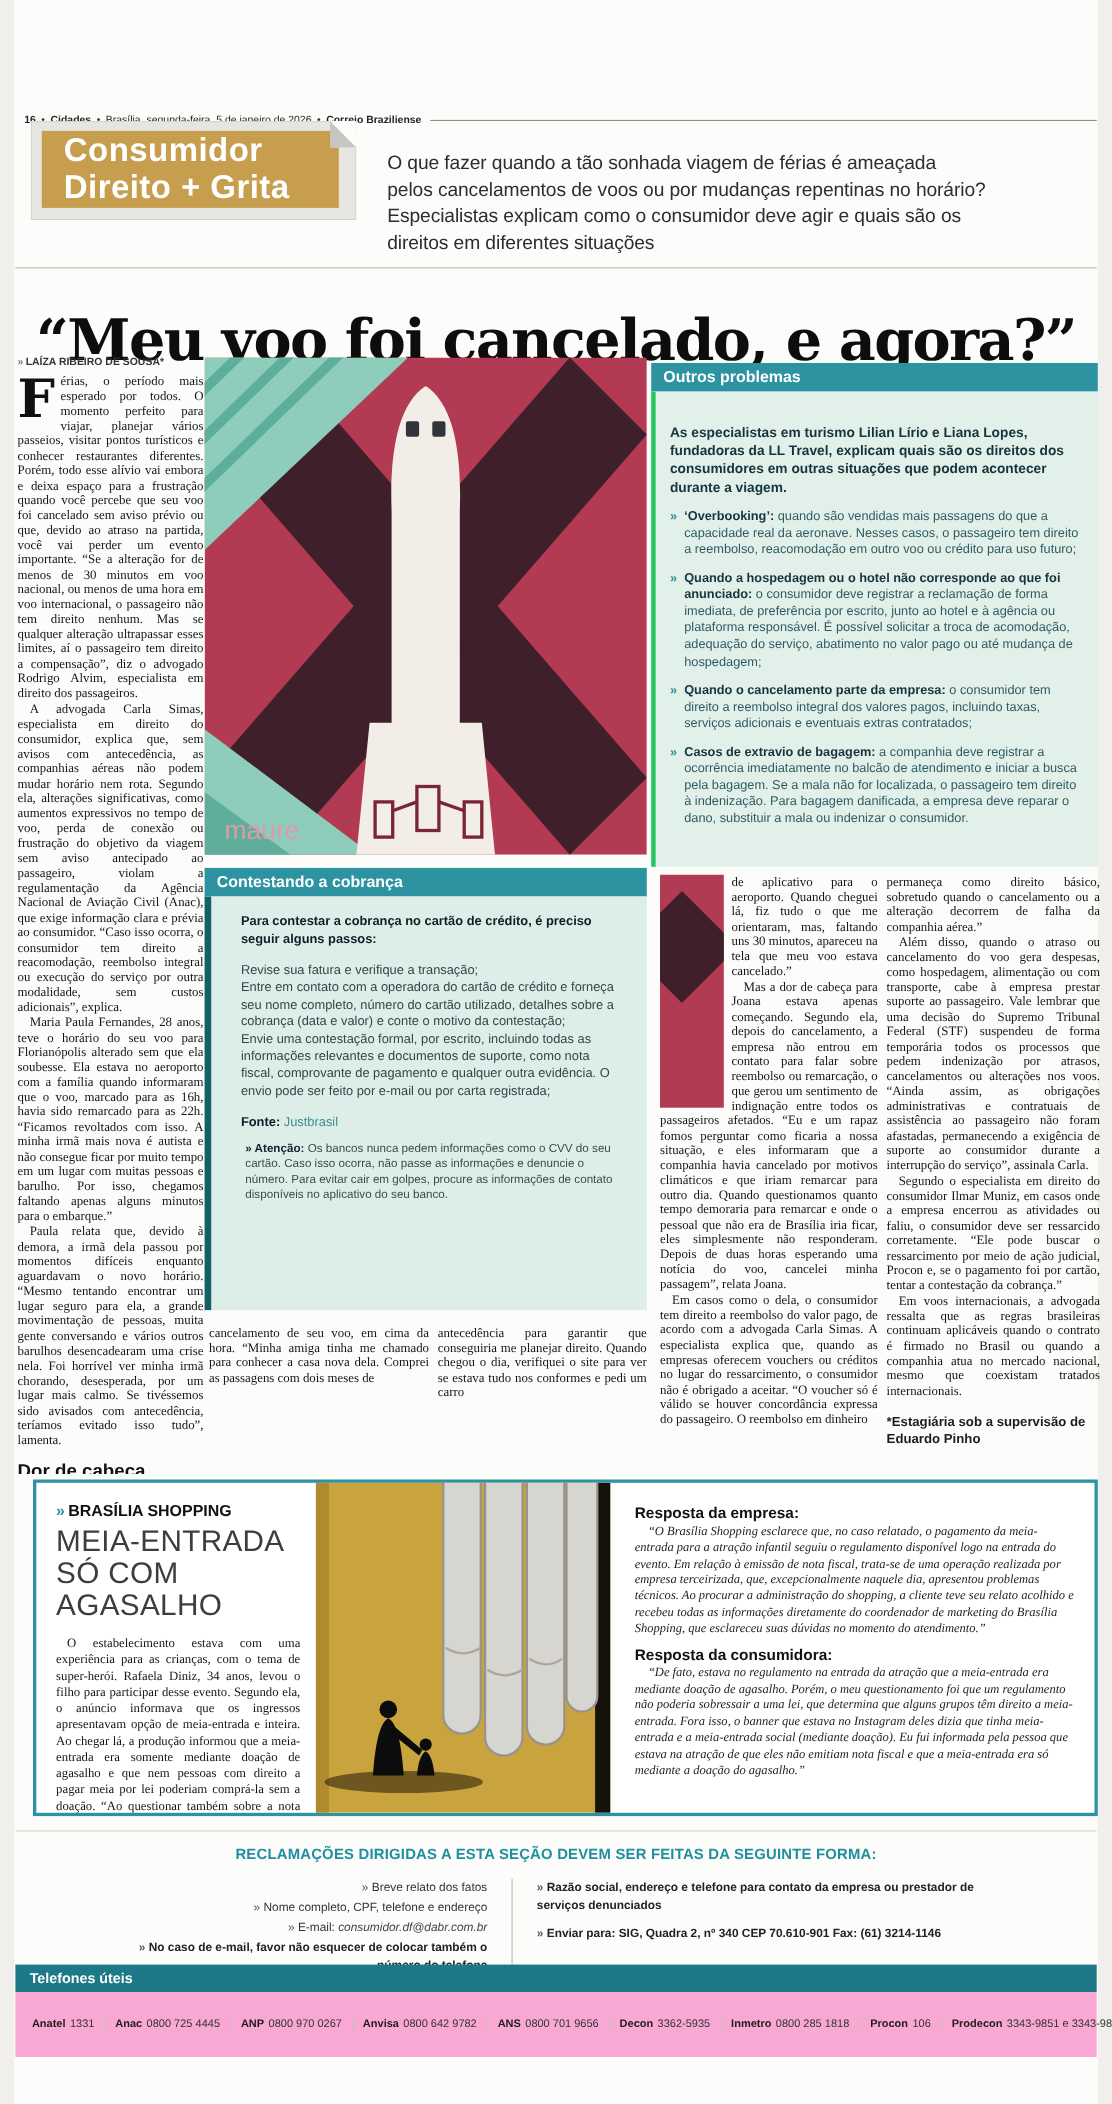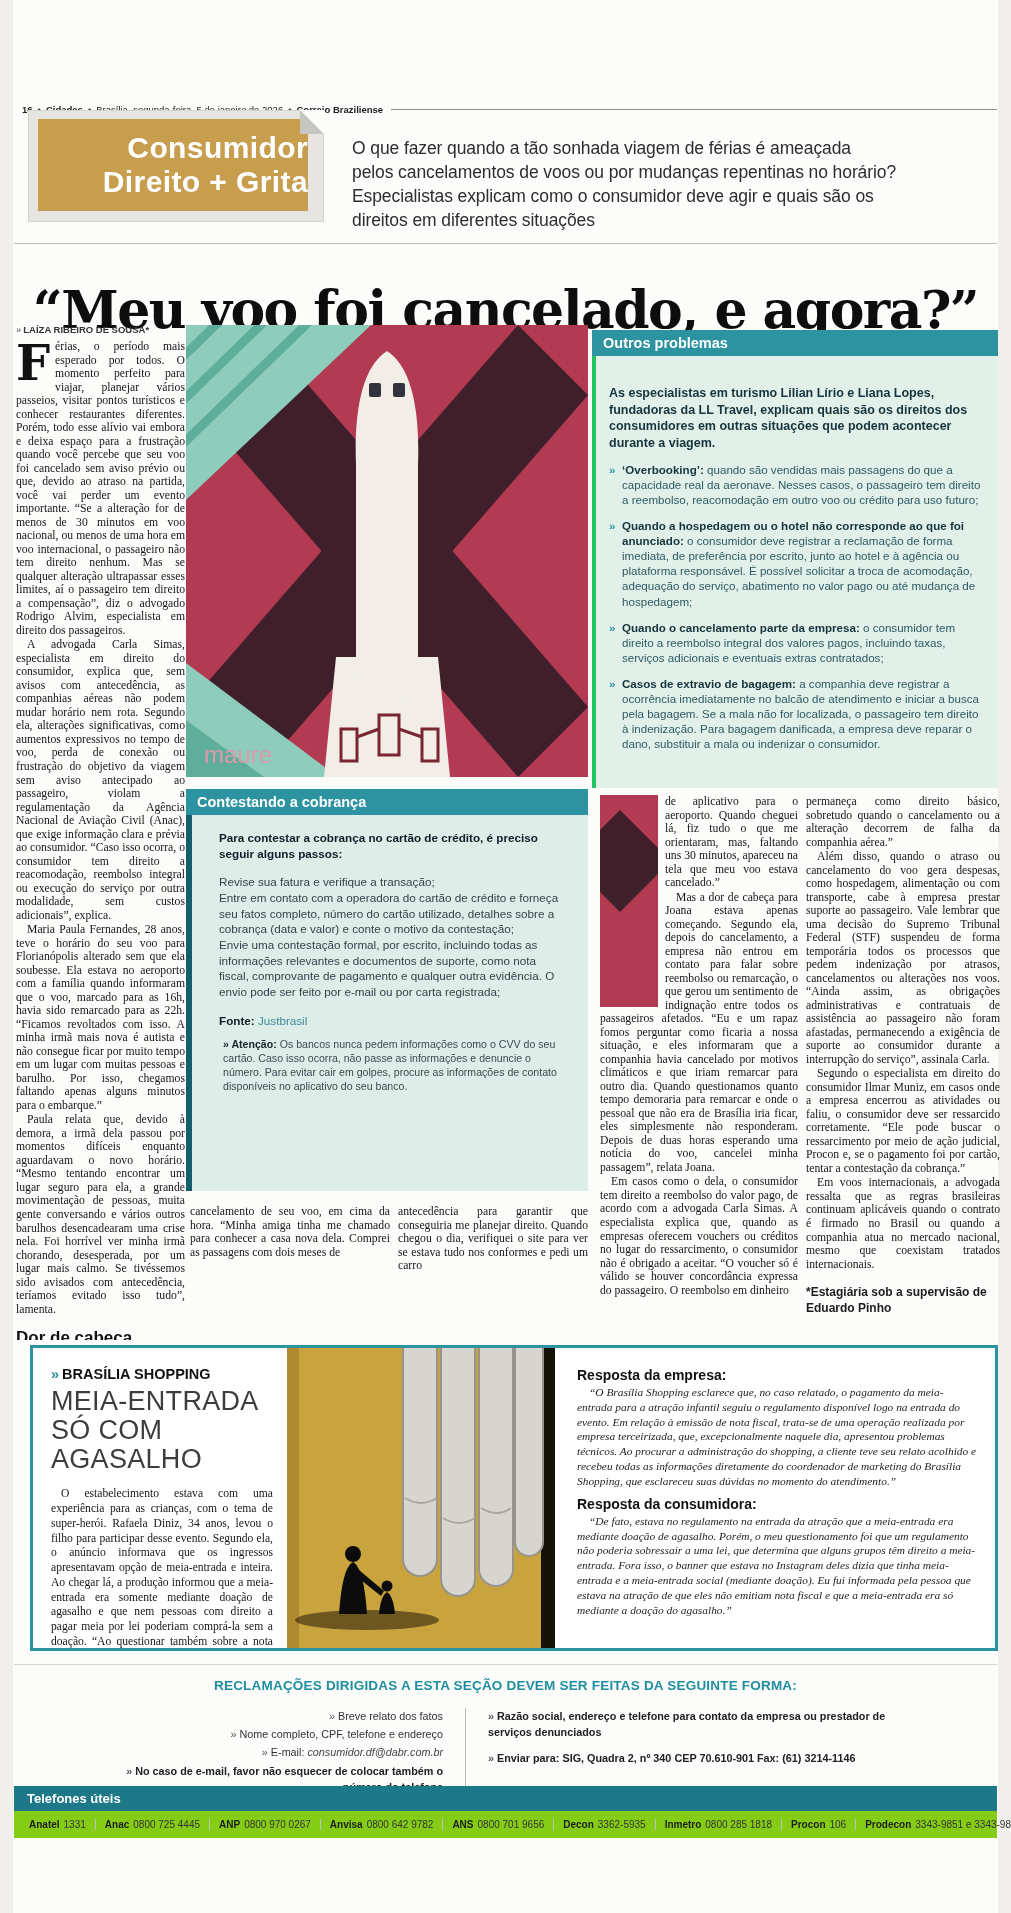--- a/index.html
+++ b/index.html
@@ -9,22 +9,22 @@
   .edge.l{left:0}.edge.r{right:0}
 
   
   .masthead{position:absolute;left:22px;top:105px;width:975px;display:flex;align-items:center;
             font:9.5px/1 "Liberation Sans",sans-serif;color:#222;white-space:nowrap;}
   .masthead b{font-weight:bold;}
   .masthead .dot{margin:0 5px;color:#333;}
   .masthead .rule{flex:1;border-top:1.5px solid #8f8f8b;margin-left:8px;}
 
   
-  .badge-wrap{position:absolute;left:28px;top:110px;width:296px;height:112px;background:#e6e5e1;
-              box-shadow:inset 0 0 0 1px #d4d3cf;text-align:right;}
+  .badge-wrap{position:absolute;left:28px;top:110px;width:296px;height:90px;background:#e6e5e1;
+              box-shadow:inset 0 0 0 1px #d4d3cf;}
   .badge-fold{position:absolute;right:0;top:0;width:0;height:0;
               border-top:24px solid #fcfcfa;border-left:24px solid #c7c6c0;}
   .badge{position:absolute;left:10px;top:9px;right:16px;bottom:11px;background:#c79d4e;
          display:flex;flex-direction:column;justify-content:center;padding-left:20px;}
   .badge .l{font:bold 30px/1.12 "Liberation Sans",sans-serif;color:#fff;letter-spacing:.4px;}
 
   .intro{position:absolute;left:352px;top:136px;width:545px;
          font:17.5px/1.38 "Liberation Sans",sans-serif;color:#2d2d2d;letter-spacing:-.1px;}
 
   .top-rule{position:absolute;left:14px;top:243px;width:983px;border-top:1px solid #b9b9b5;}
@@ -100,22 +100,22 @@
   .comp-left{width:356px;text-align:right;padding-right:22px;border-right:1px solid #b8b8b2;}
   .comp-right{width:436px;text-align:left;padding-left:22px;}
   .ci{font:10.8px/1.5 "Liberation Sans",sans-serif;color:#333;margin-bottom:2px;}
   .ci.bold{font-weight:bold;color:#222;}
   .ci .mark{color:#555;}
   .email{font-style:italic;color:#444;text-decoration:none;}
 
   
   .phones{position:absolute;left:14px;top:1786px;width:983px;}
   .phones-head{background:#1d7888;color:#fff;font:bold 13px/25px "Liberation Sans",sans-serif;padding:0 13px;}
-  .phones-row{display:flex;justify-content:space-between;align-items:center;background:#84cc16;
-              padding:8px 6px;font:10px "Liberation Sans",sans-serif;color:#333;}
+  .phones-row{display:flex;justify-content:space-between;align-items:center;background:#f9a8d4;
+              padding:24px 6px;font:10px "Liberation Sans",sans-serif;color:#333;}
   .pentry{padding:0 9px;white-space:nowrap;}
   .pentry + .pentry{border-left:1px solid #c2c2bc;}
   .pentry b{margin-right:4px;color:#1d1d1d;}
 </style>
 </head>
 <body>
 
 <div class="page">
   <div class="edge l"></div>
   <div class="edge r"></div>
@@ -214,21 +214,21 @@
       </div>
     </div>
   </div>
 
   <div class="contest">
     <div class="box-head">Contestando a cobrança</div>
     <div class="contest-body">
       <div class="contest-lead">Para contestar a cobrança no cartão de crédito, é preciso seguir alguns passos:</div>
       <div class="contest-steps">
         <div>Revise sua fatura e verifique a transação;</div>
-        <div>Entre em contato com a operadora do cartão de crédito e forneça seu fatos completo, número do cartão utilizado, detalhes sobre a cobrança (data e valor) e conte o motivo da contestação;</div>
+        <div>Entre em contato com a operadora do cartão de crédito e forneça seu nome completo, número do cartão utilizado, detalhes sobre a cobrança (data e valor) e conte o motivo da contestação;</div>
         <div>Envie uma contestação formal, por escrito, incluindo todas as informações relevantes e documentos de suporte, como nota fiscal, comprovante de pagamento e qualquer outra evidência. O envio pode ser feito por e-mail ou por carta registrada;</div>
       </div>
       <div class="fonte">
         <b>Fonte:</b>
         <span>Justbrasil</span>
       </div>
       <div class="attn">
         <b>» Atenção:</b>
         <span>Os bancos nunca pedem informações como o CVV do seu cartão. Caso isso ocorra, não passe as informações e denuncie o número. Para evitar cair em golpes, procure as informações de contato disponíveis no aplicativo do seu banco.</span>
       </div>

